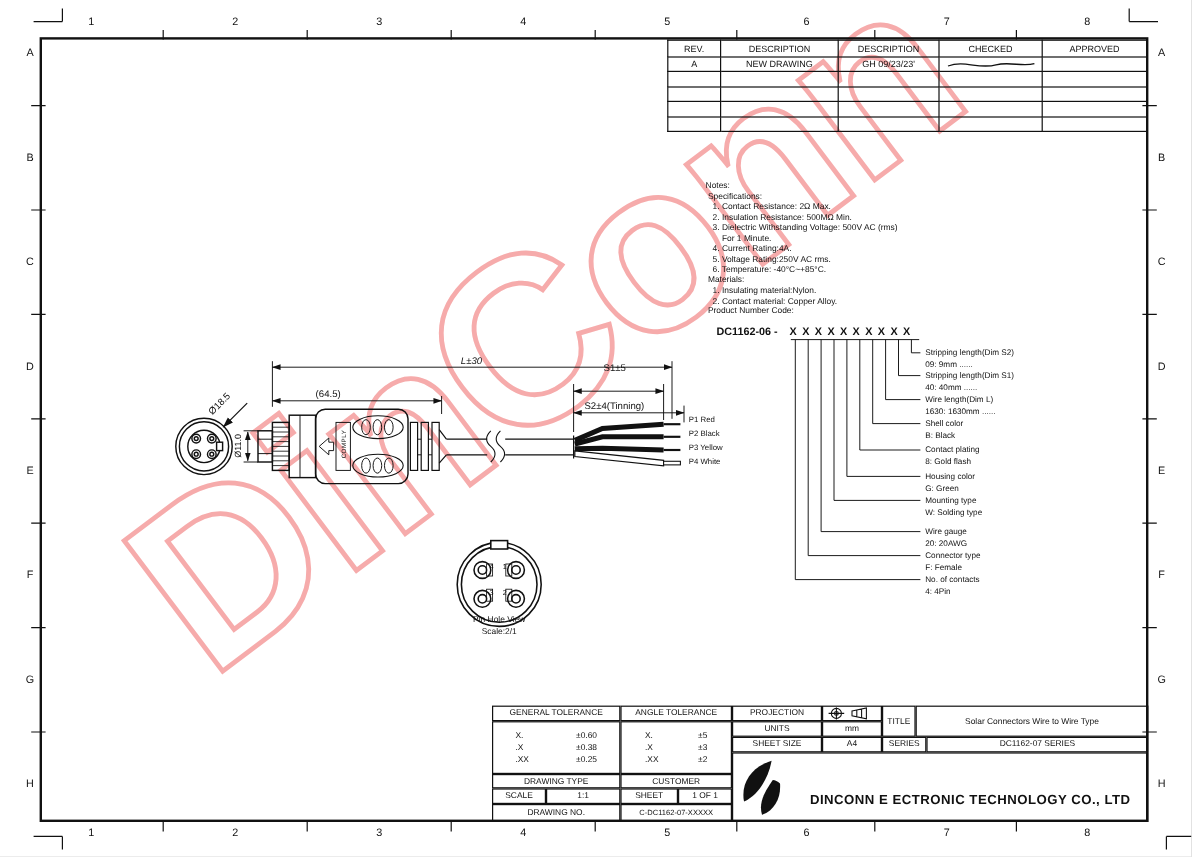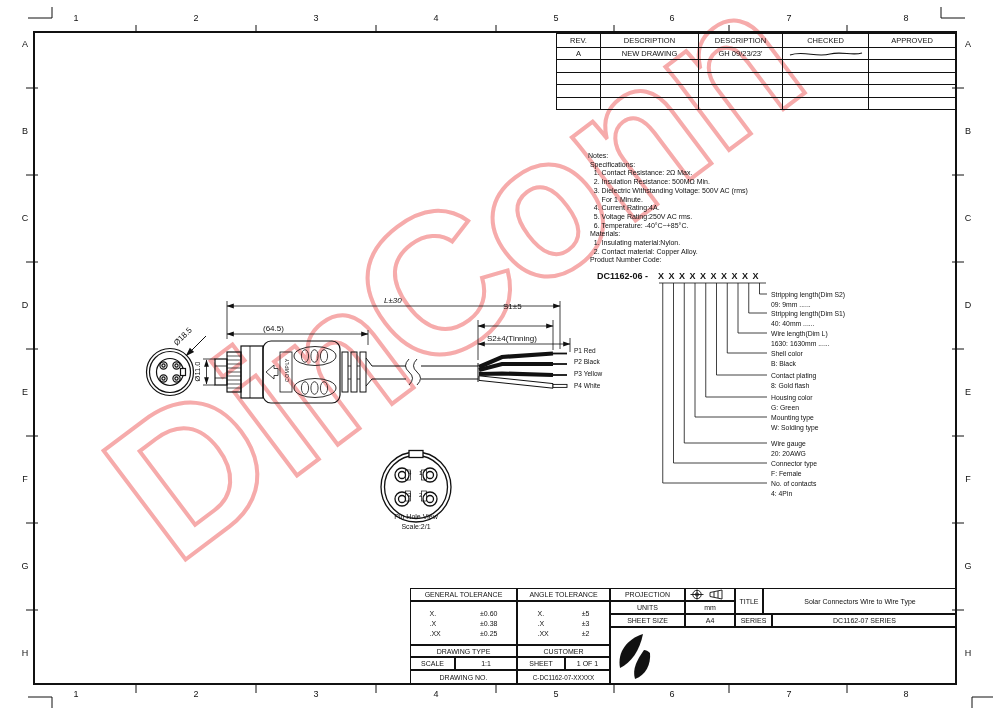--- a/index.html
+++ b/index.html
@@ -434,14 +434,15 @@
   <div class="tb-cell" style="left:685px;top:614px;width:50px;height:13px">A4</div>
   <div class="tb-cell" style="left:735px;top:588px;width:28px;height:26px">TITLE</div>
   <div class="tb-cell" style="left:763px;top:588px;width:194px;height:26px">Solar Connectors Wire to Wire Type</div>
   <div class="tb-cell" style="left:735px;top:614px;width:37px;height:13px">SERIES</div>
   <div class="tb-cell" style="left:772px;top:614px;width:185px;height:13px">DC1162-07 SERIES</div>
   <div class="tb-cell company-cell" style="left:610px;top:627px;width:347px;height:58px"></div>
   <svg class="logo" width="46" height="48">
     <path d="M30,2 C14,7 4,20 7,36 C18,31 27,18 30,2 Z" fill="#111"></path>
     <path d="M31,18 C24,28 19,37 22,47 C33,43 38,32 37,21 C35,19 33,18 31,18 Z" fill="#111"></path>
   </svg>
+  <div class="en-name">DINCONN E ECTRONIC TECHNOLOGY CO., LTD</div>
 
 </div>
 
 </body></html>

